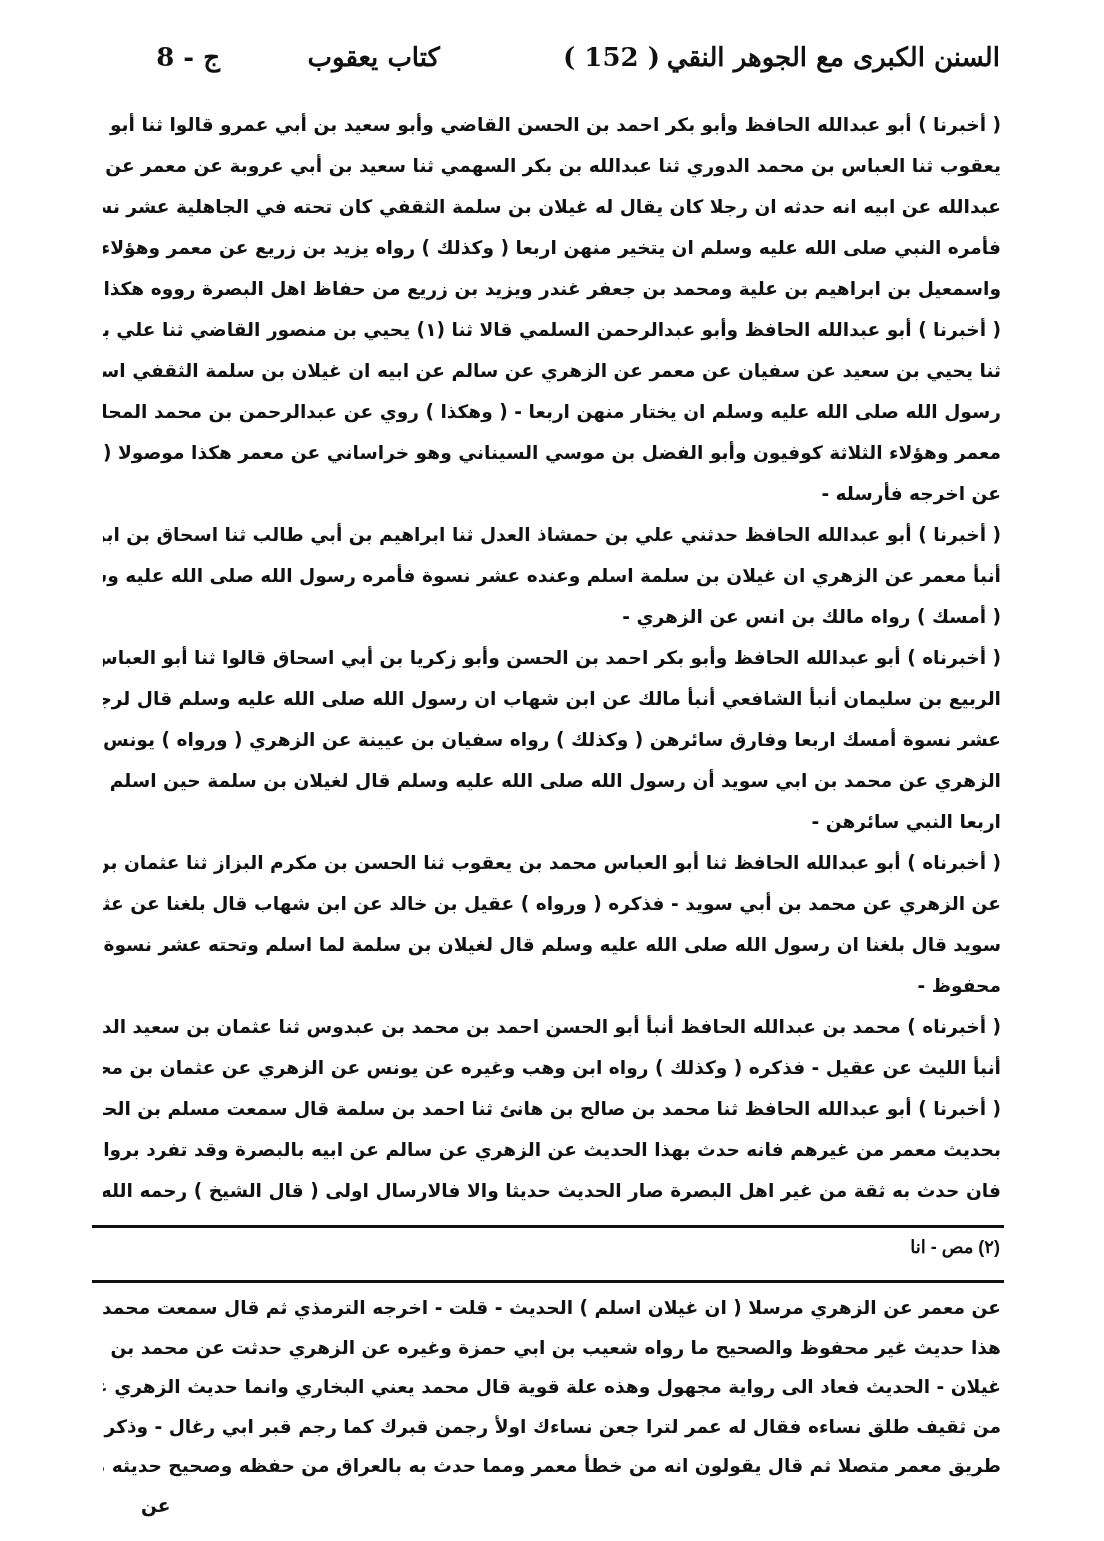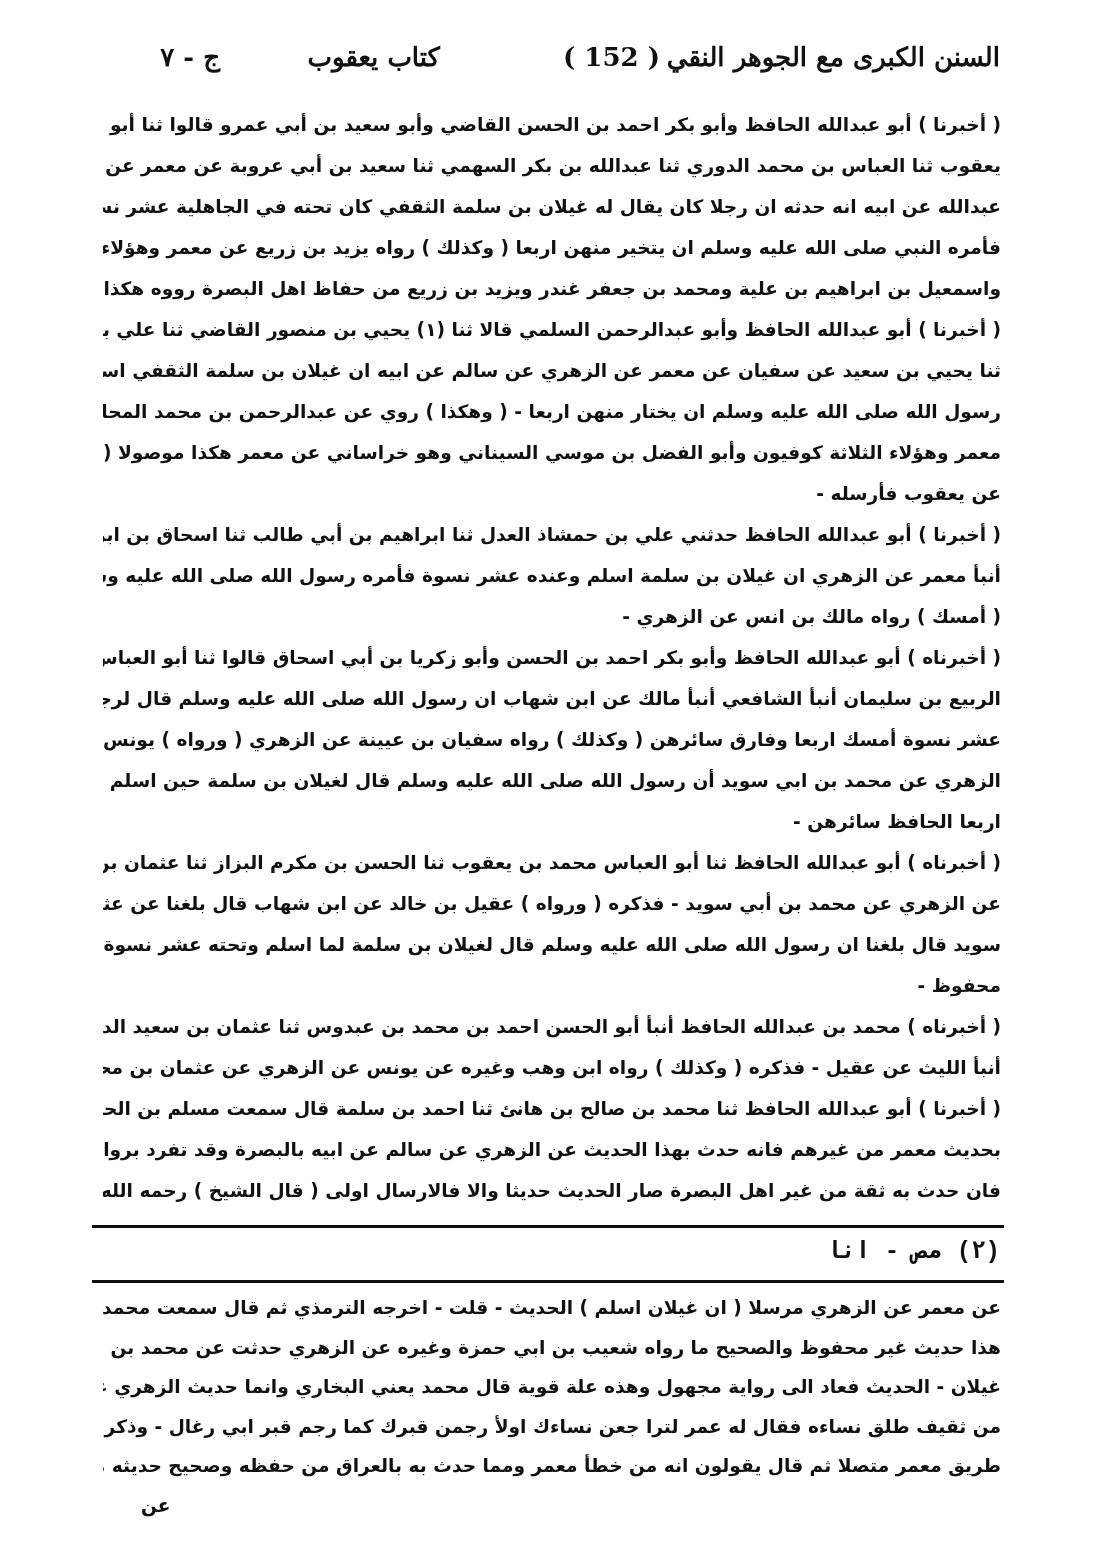--- a/index.html
+++ b/index.html
@@ -14,55 +14,55 @@
   .h-vol { right:780px; }
   .body-text { position:absolute; left:103px; width:898px; direction:rtl;
     font-family:"DejaVu Sans", sans-serif; font-weight:bold; font-size:18.6px; color:#111; }
   .line { height:41px; line-height:41px; white-space:nowrap; overflow:hidden; text-align:justify; text-align-last:justify; }
   .line.last { text-align-last:right; }
   .main { top:104px; }
   .rule { position:absolute; left:92px; width:912px; height:3px; background:#111; }
   .rule1 { top:1225px; }
   .rule2 { top:1280px; }
   .fn-ref { position:absolute; top:1236px; right:104px; direction:rtl;
-    font-family:Liberation Mono, monospace; font-weight:bold; font-size:24px; white-space:nowrap; }
+    font-family:Liberation Sans, sans-serif; font-weight:bold; font-size:18px; white-space:nowrap; }
   .notes { top:1288px; }
   .notes .line { height:39.5px; line-height:39.5px; }
 </style>
 </head>
 <body>
 
 <div class="page">
 
   <div class="header">
     <span class="h-title">السنن الكبرى مع الجوهر النقي</span>
     <span class="h-page">( 152 )</span>
     <span class="h-chapter">كتاب يعقوب</span>
-    <span class="h-vol">ج - ٧</span>
+    <span class="h-vol">ج - 8</span>
   </div>
 
   <div class="body-text main">
     <div class="line">( أخبرنا ) أبو عبدالله الحافظ وأبو بكر احمد بن الحسن القاضي وأبو سعيد بن أبي عمرو قالوا ثنا أبو العباس محمد بن</div>
     <div class="line">يعقوب ثنا العباس بن محمد الدوري ثنا عبدالله بن بكر السهمي ثنا سعيد بن أبي عروبة عن معمر عن الزهري عن سالم بن</div>
     <div class="line">عبدالله عن ابيه انه حدثه ان رجلا كان يقال له غيلان بن سلمة الثقفي كان تحته في الجاهلية عشر نسوة فأسلم واسلمن معه</div>
     <div class="line">فأمره النبي صلى الله عليه وسلم ان يتخير منهن اربعا ( وكذلك ) رواه يزيد بن زريع عن معمر وهؤلاء الاربعة ابن أبي عروبة</div>
     <div class="line last">واسمعيل بن ابراهيم بن علية ومحمد بن جعفر غندر ويزيد بن زريع من حفاظ اهل البصرة رووه هكذا موصولا -</div>
     <div class="line">( أخبرنا ) أبو عبدالله الحافظ وأبو عبدالرحمن السلمي قالا ثنا (١) يحيي بن منصور القاضي ثنا علي بن عبدالعزيز ثنا أبو عبيد</div>
     <div class="line">ثنا يحيي بن سعيد عن سفيان عن معمر عن الزهري عن سالم عن ابيه ان غيلان بن سلمة الثقفي اسلم وعنده عشر نسوة فأمره</div>
     <div class="line">رسول الله صلى الله عليه وسلم ان يختار منهن اربعا - ( وهكذا ) روي عن عبدالرحمن بن محمد المحاربي وعيسى بن يونس عن</div>
     <div class="line">معمر وهؤلاء الثلاثة كوفيون وأبو الفضل بن موسي السيناني وهو خراساني عن معمر هكذا موصولا ( ورواه ) عبدالرزاق</div>
-    <div class="line last">عن يعقوب فأرسله -</div>
+    <div class="line last">عن اخرجه فأرسله -</div>
     <div class="line">( أخبرنا ) أبو عبدالله الحافظ حدثني علي بن حمشاذ العدل ثنا ابراهيم بن أبي طالب ثنا اسحاق بن ابراهيم أنبأ عبدالرزاق</div>
     <div class="line">أنبأ معمر عن الزهري ان غيلان بن سلمة اسلم وعنده عشر نسوة فأمره رسول الله صلى الله عليه وسلم ان يختار منهن اربعا</div>
     <div class="line last">( أمسك ) رواه مالك بن انس عن الزهري -</div>
     <div class="line">( أخبرناه ) أبو عبدالله الحافظ وأبو بكر احمد بن الحسن وأبو زكريا بن أبي اسحاق قالوا ثنا أبو العباس محمد بن يعقوب أنبأ</div>
     <div class="line">الربيع بن سليمان أنبأ الشافعي أنبأ مالك عن ابن شهاب ان رسول الله صلى الله عليه وسلم قال لرجل من ثقيف اسلم وعنده</div>
     <div class="line">عشر نسوة أمسك اربعا وفارق سائرهن ( وكذلك ) رواه سفيان بن عيينة عن الزهري ( ورواه ) يونس بن يزيد عن</div>
     <div class="line">الزهري عن محمد بن ابي سويد أن رسول الله صلى الله عليه وسلم قال لغيلان بن سلمة حين اسلم وتحته عشر نسوة اختر منهن</div>
-    <div class="line last">اربعا الحافظ سائرهن -</div>
+    <div class="line last">اربعا النبي سائرهن -</div>
     <div class="line">( أخبرناه ) أبو عبدالله الحافظ ثنا أبو العباس محمد بن يعقوب ثنا الحسن بن مكرم البزاز ثنا عثمان بن عمر أنبأ يونس</div>
     <div class="line">عن الزهري عن محمد بن أبي سويد - فذكره ( ورواه ) عقيل بن خالد عن ابن شهاب قال بلغنا عن عثمان بن محمد بن أبي</div>
     <div class="line">سويد قال بلغنا ان رسول الله صلى الله عليه وسلم قال لغيلان بن سلمة لما اسلم وتحته عشر نسوة اختر منهن اربعا وطلق</div>
     <div class="line last">محفوظ -</div>
     <div class="line">( أخبرناه ) محمد بن عبدالله الحافظ أنبأ أبو الحسن احمد بن محمد بن عبدوس ثنا عثمان بن سعيد الدارمي ثنا عبدالله بن صالح</div>
     <div class="line">أنبأ الليث عن عقيل - فذكره ( وكذلك ) رواه ابن وهب وغيره عن يونس عن الزهري عن عثمان بن محمد بن أبي سويد -</div>
     <div class="line">( أخبرنا ) أبو عبدالله الحافظ ثنا محمد بن صالح بن هانئ ثنا احمد بن سلمة قال سمعت مسلم بن الحجاج يقول اهل اليمن اعرف</div>
     <div class="line">بحديث معمر من غيرهم فانه حدث بهذا الحديث عن الزهري عن سالم عن ابيه بالبصرة وقد تفرد بروايته عنه البصريون</div>
     <div class="line">فان حدث به ثقة من غير اهل البصرة صار الحديث حديثا والا فالارسال اولى ( قال الشيخ ) رحمه الله قد رويناه</div>
   </div>

